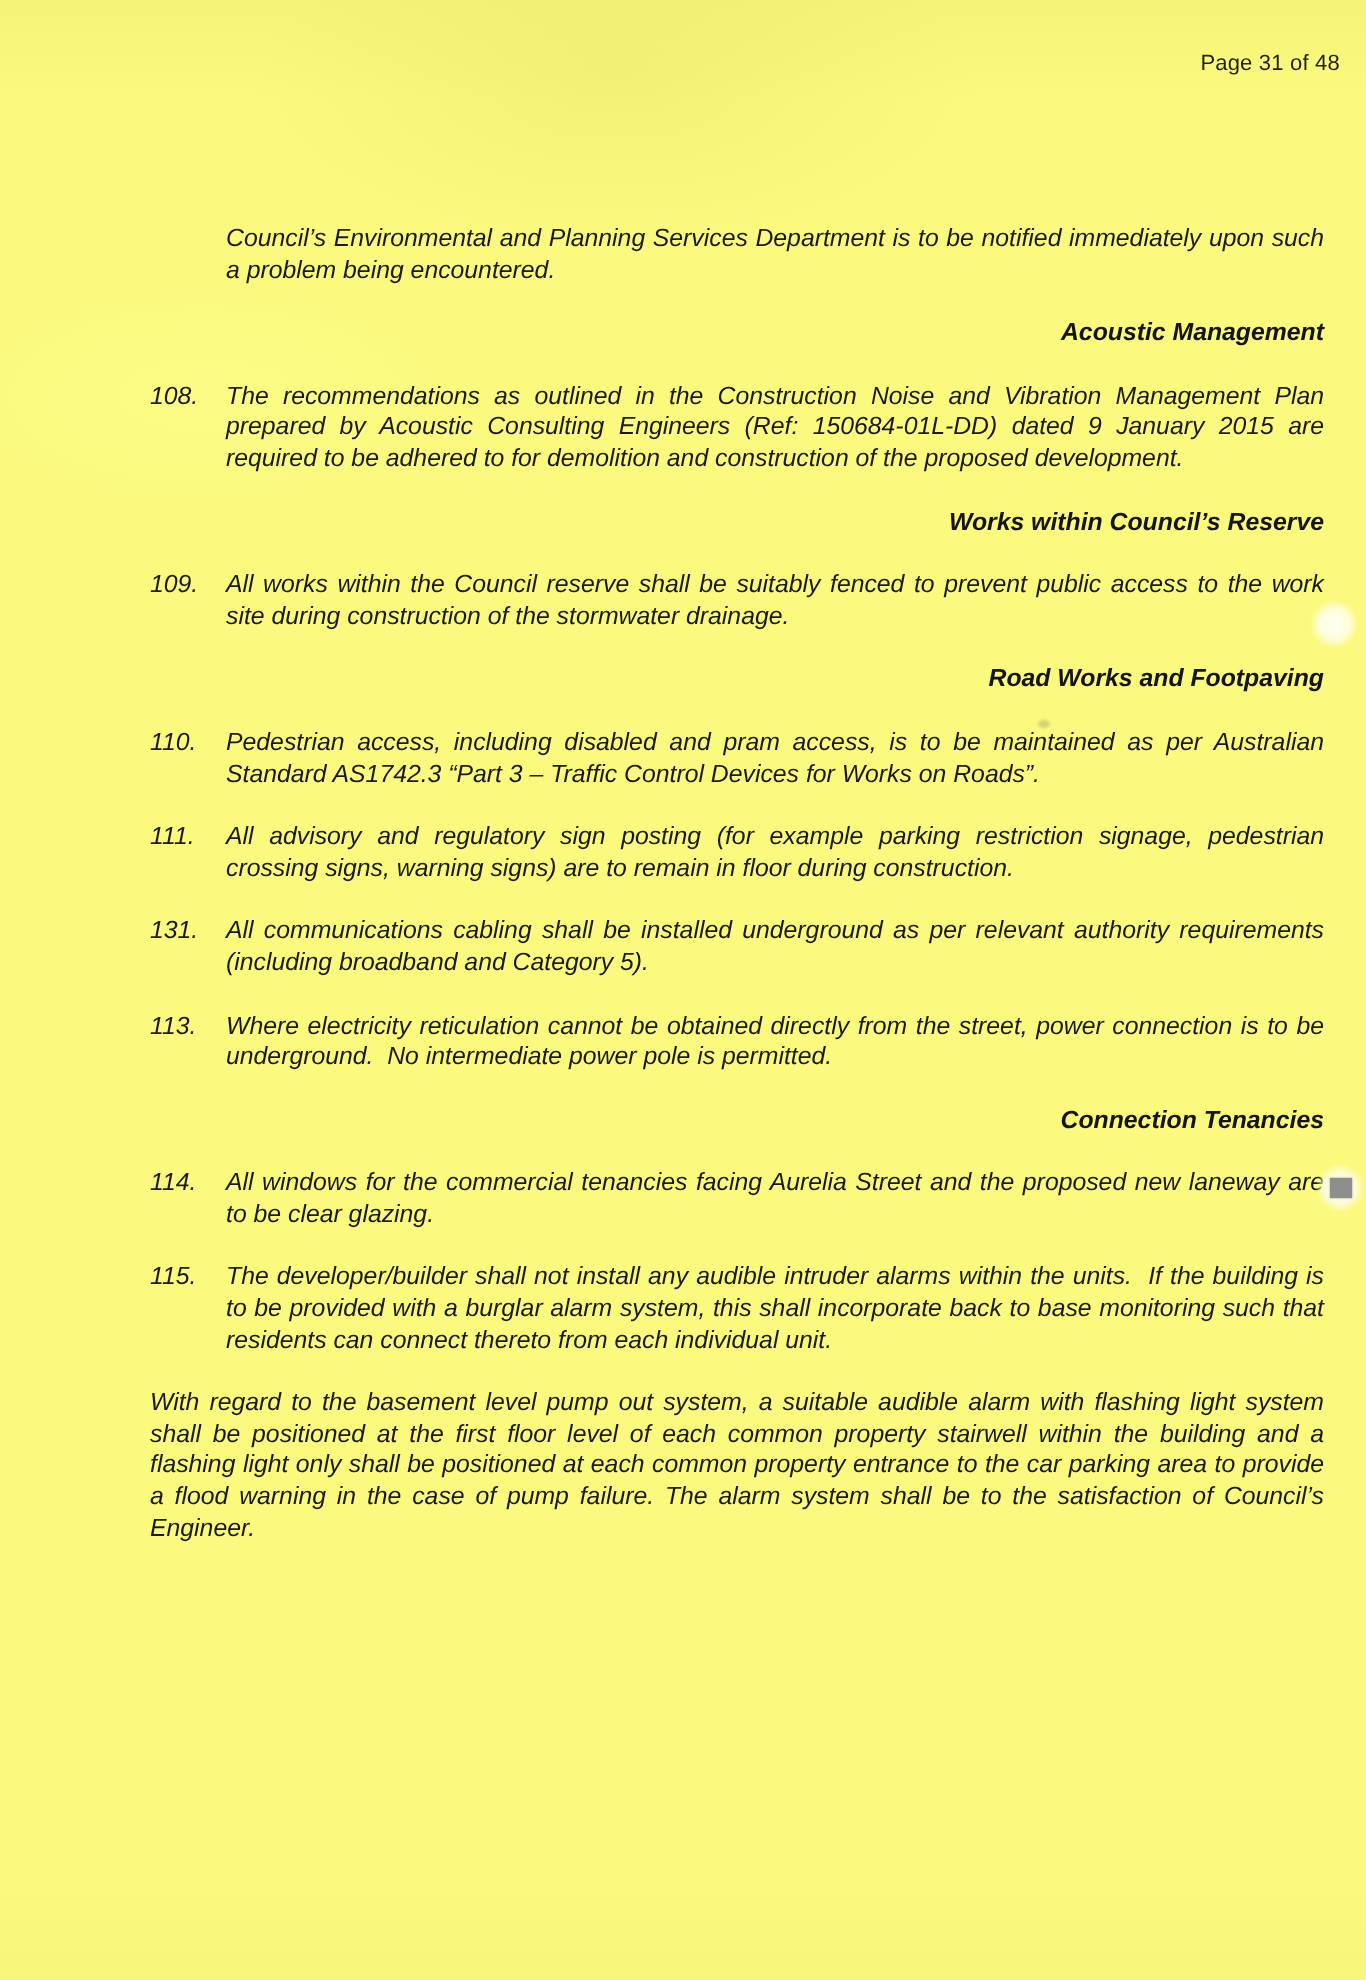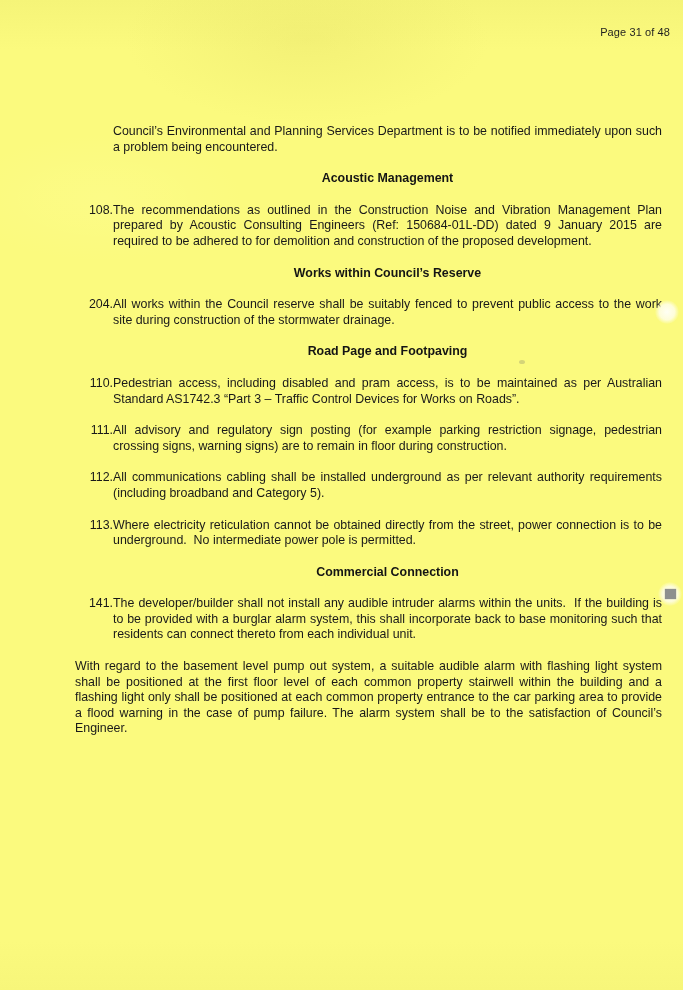--- a/index.html
+++ b/index.html
@@ -27,49 +27,49 @@
   .pageno {
     position: absolute;
     top: 26px;
     right: 13px;
     font-size: 11px;
     letter-spacing: 0.1px;
     color: #1f1f1f;
   }
   .doc {
     position: absolute;
-    top: 16px;
+    top: 4px;
     left: 0;
     right: 0;
     padding: 108px 21px 0 75px;
+    font-style: italic;
   }
   .para {
     margin: 0;
     font-size: 12.4px;
     line-height: 15.6px;
     text-align: justify;
     color: #191919;
   }
   .block { margin: 0 0 16px 0; }
   .cont-para { margin-left: 38px; }
   .heading {
     margin: 0 0 16px 38px;
     font-size: 12.4px;
     line-height: 15.6px;
     font-weight: bold;
     color: #141414;
-    text-align: center;
+    text-align: right;
   }
   .item { display: flex; }
   .num {
     flex: 0 0 38px;
     font-size: 12.4px;
     line-height: 15.6px;
     color: #191919;
-    text-align: right;
   }
   .item .para { flex: 1; }
 
   
   .punch-top {
     position: absolute;
     left: 655px;
     top: 300px;
     width: 24px;
     height: 24px;
@@ -120,54 +120,58 @@
     <h3 class="heading">Acoustic Management</h3>
 
     <div class="item block">
       <span class="num">108.</span>
       <p class="para">The recommendations as outlined in the Construction Noise and Vibration Management Plan prepared by Acoustic Consulting Engineers (Ref: 150684-01L-DD) dated 9 January 2015 are required to be adhered to for demolition and construction of the proposed development.</p>
     </div>
 
     <h3 class="heading">Works within Council’s Reserve</h3>
 
     <div class="item block">
-      <span class="num">204.</span>
+      <span class="num">109.</span>
       <p class="para">All works within the Council reserve shall be suitably fenced to prevent public access to the work site during construction of the stormwater drainage.</p>
     </div>
 
-    <h3 class="heading">Road Page and Footpaving</h3>
+    <h3 class="heading">Road Works and Footpaving</h3>
 
     <div class="item block">
       <span class="num">110.</span>
       <p class="para">Pedestrian access, including disabled and pram access, is to be maintained as per Australian Standard AS1742.3 “Part 3 – Traffic Control Devices for Works on Roads”.</p>
     </div>
 
     <div class="item block">
       <span class="num">111.</span>
       <p class="para">All advisory and regulatory sign posting (for example parking restriction signage, pedestrian crossing signs, warning signs) are to remain in floor during construction.</p>
     </div>
 
 
     <div class="item block">
-      <span class="num">112.</span>
+      <span class="num">131.</span>
       <p class="para">All communications cabling shall be installed underground as per relevant authority requirements (including broadband and Category 5).</p>
     </div>
 
 
     <div class="item block">
       <span class="num">113.</span>
       <p class="para">Where electricity reticulation cannot be obtained directly from the street, power connection is to be underground.&nbsp; No intermediate power pole is permitted.</p>
     </div>
 
-    <h3 class="heading">Commercial Connection</h3>
+    <h3 class="heading">Connection Tenancies</h3>
 
+    <div class="item block">
+      <span class="num">114.</span>
+      <p class="para">All windows for the commercial tenancies facing Aurelia Street and the proposed new laneway are to be clear glazing.</p>
+    </div>
 
 
     <div class="item block">
-      <span class="num">141.</span>
+      <span class="num">115.</span>
       <p class="para">The developer/builder shall not install any audible intruder alarms within the units.&nbsp; If the building is to be provided with a burglar alarm system, this shall incorporate back to base monitoring such that residents can connect thereto from each individual unit.</p>
     </div>
 
     <div class="item block">
       <p class="para">With regard to the basement level pump out system, a suitable audible alarm with flashing light system shall be positioned at the first floor level of each common property stairwell within the building and a flashing light only shall be positioned at each common property entrance to the car parking area to provide a flood warning in the case of pump failure. The alarm system shall be to the satisfaction of Council’s Engineer.</p>
     </div>
 
   </div>
 
   <div class="punch-top"></div>

